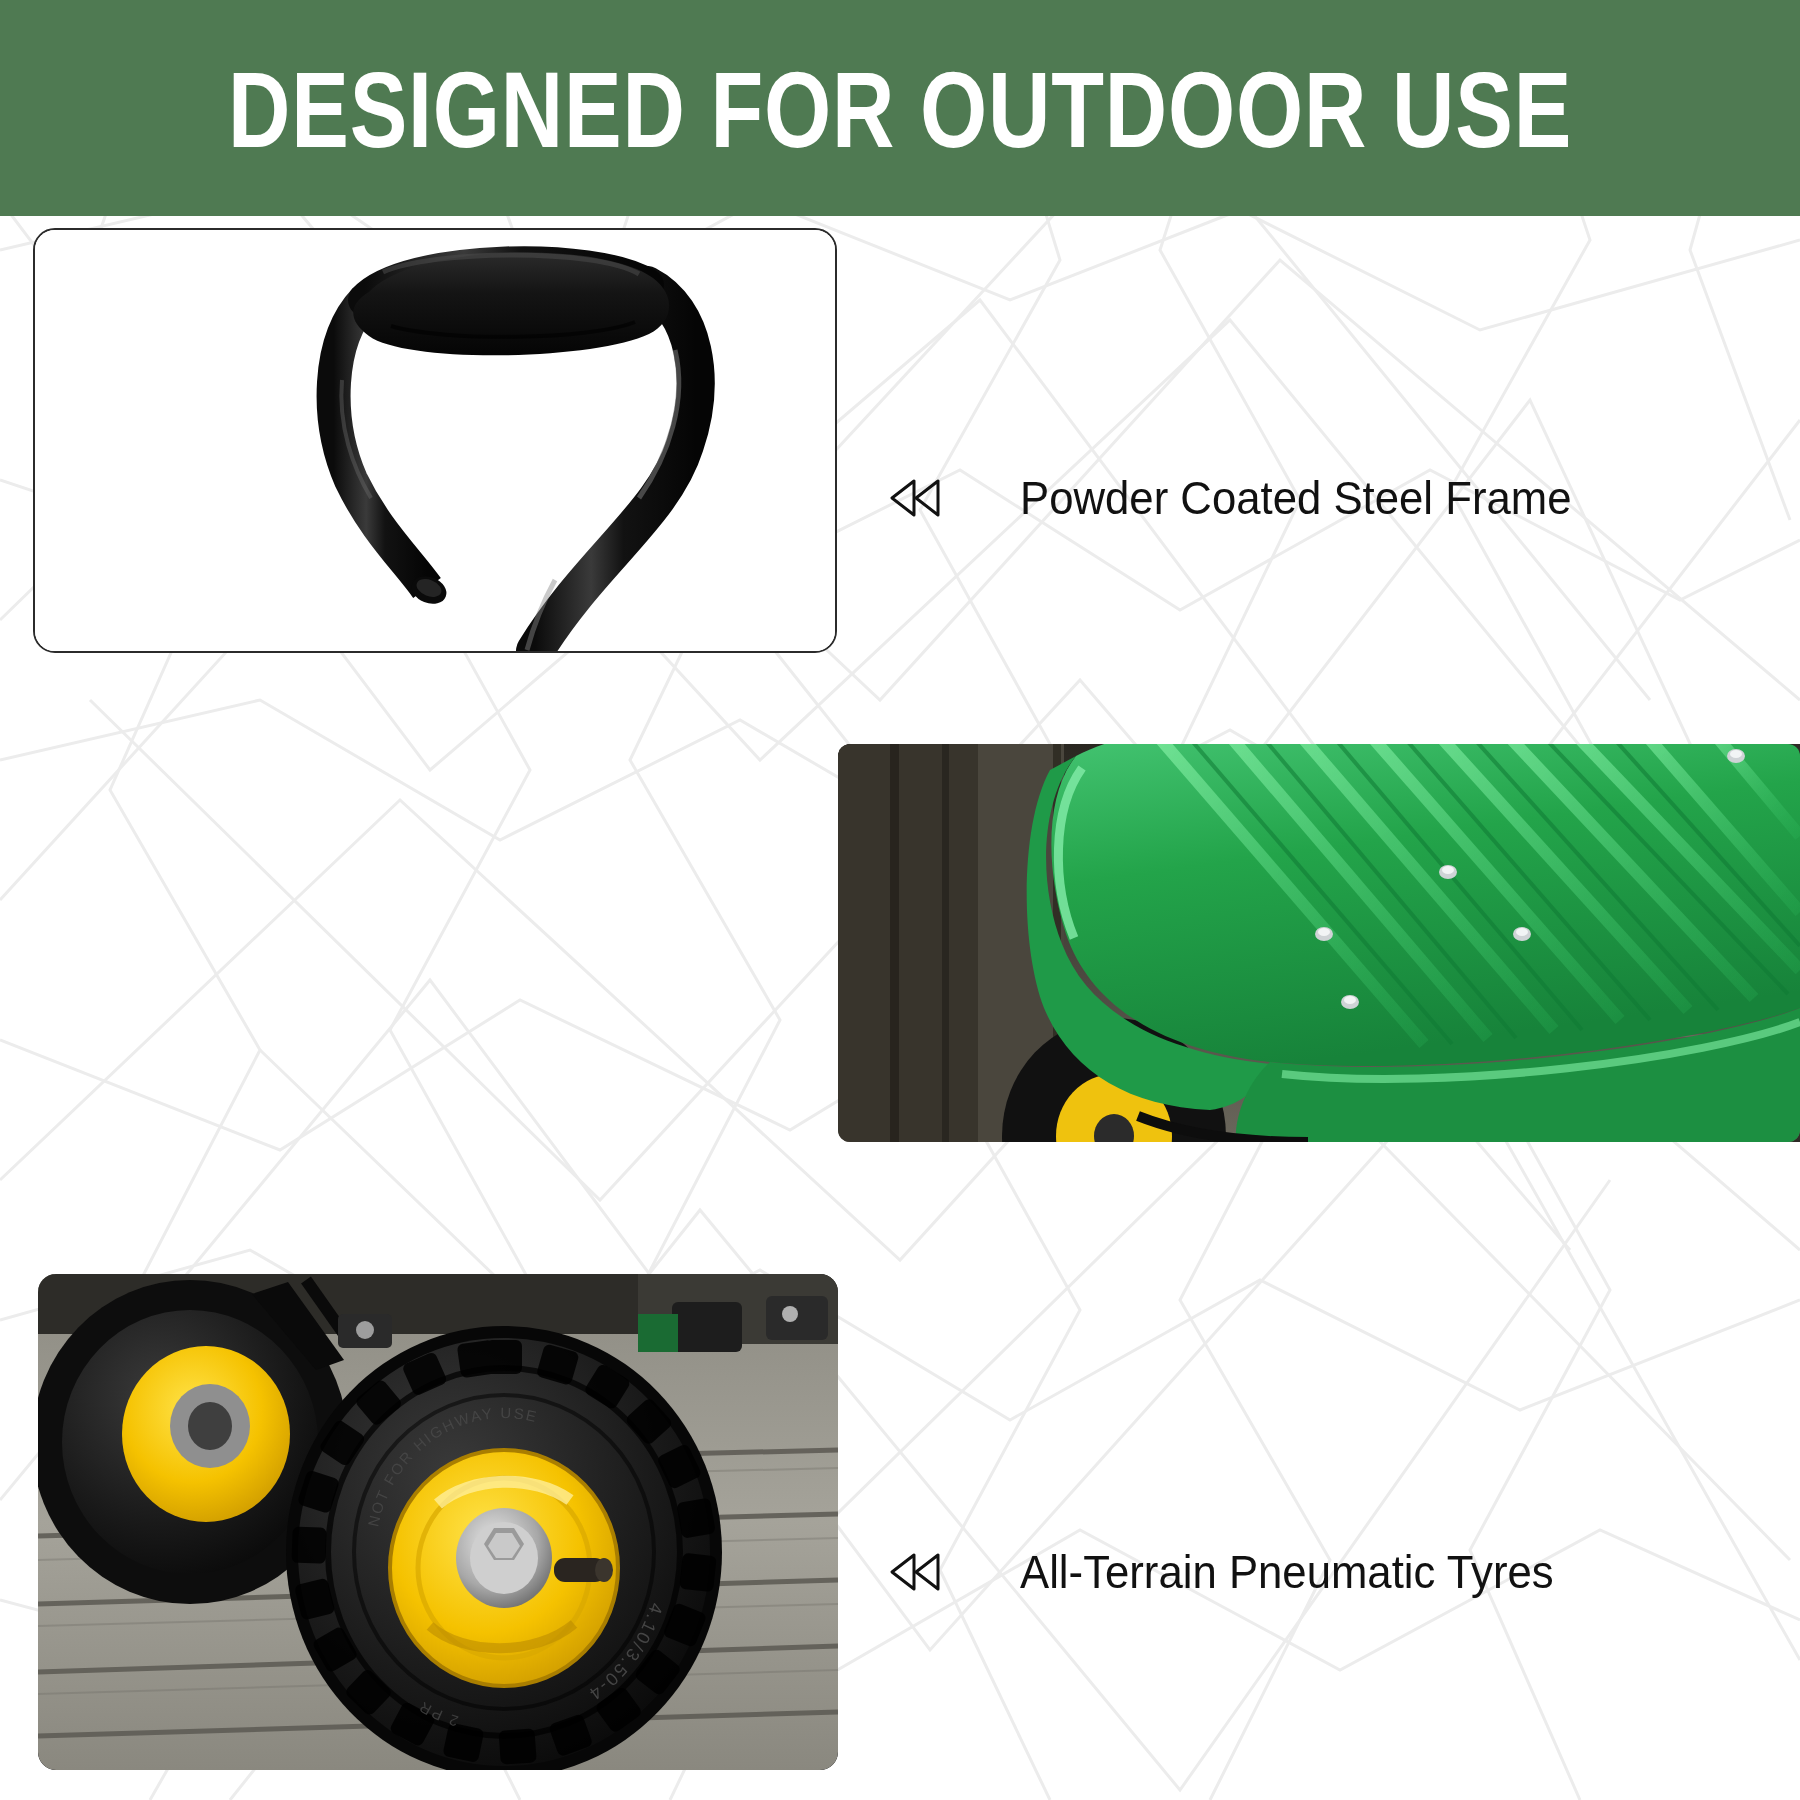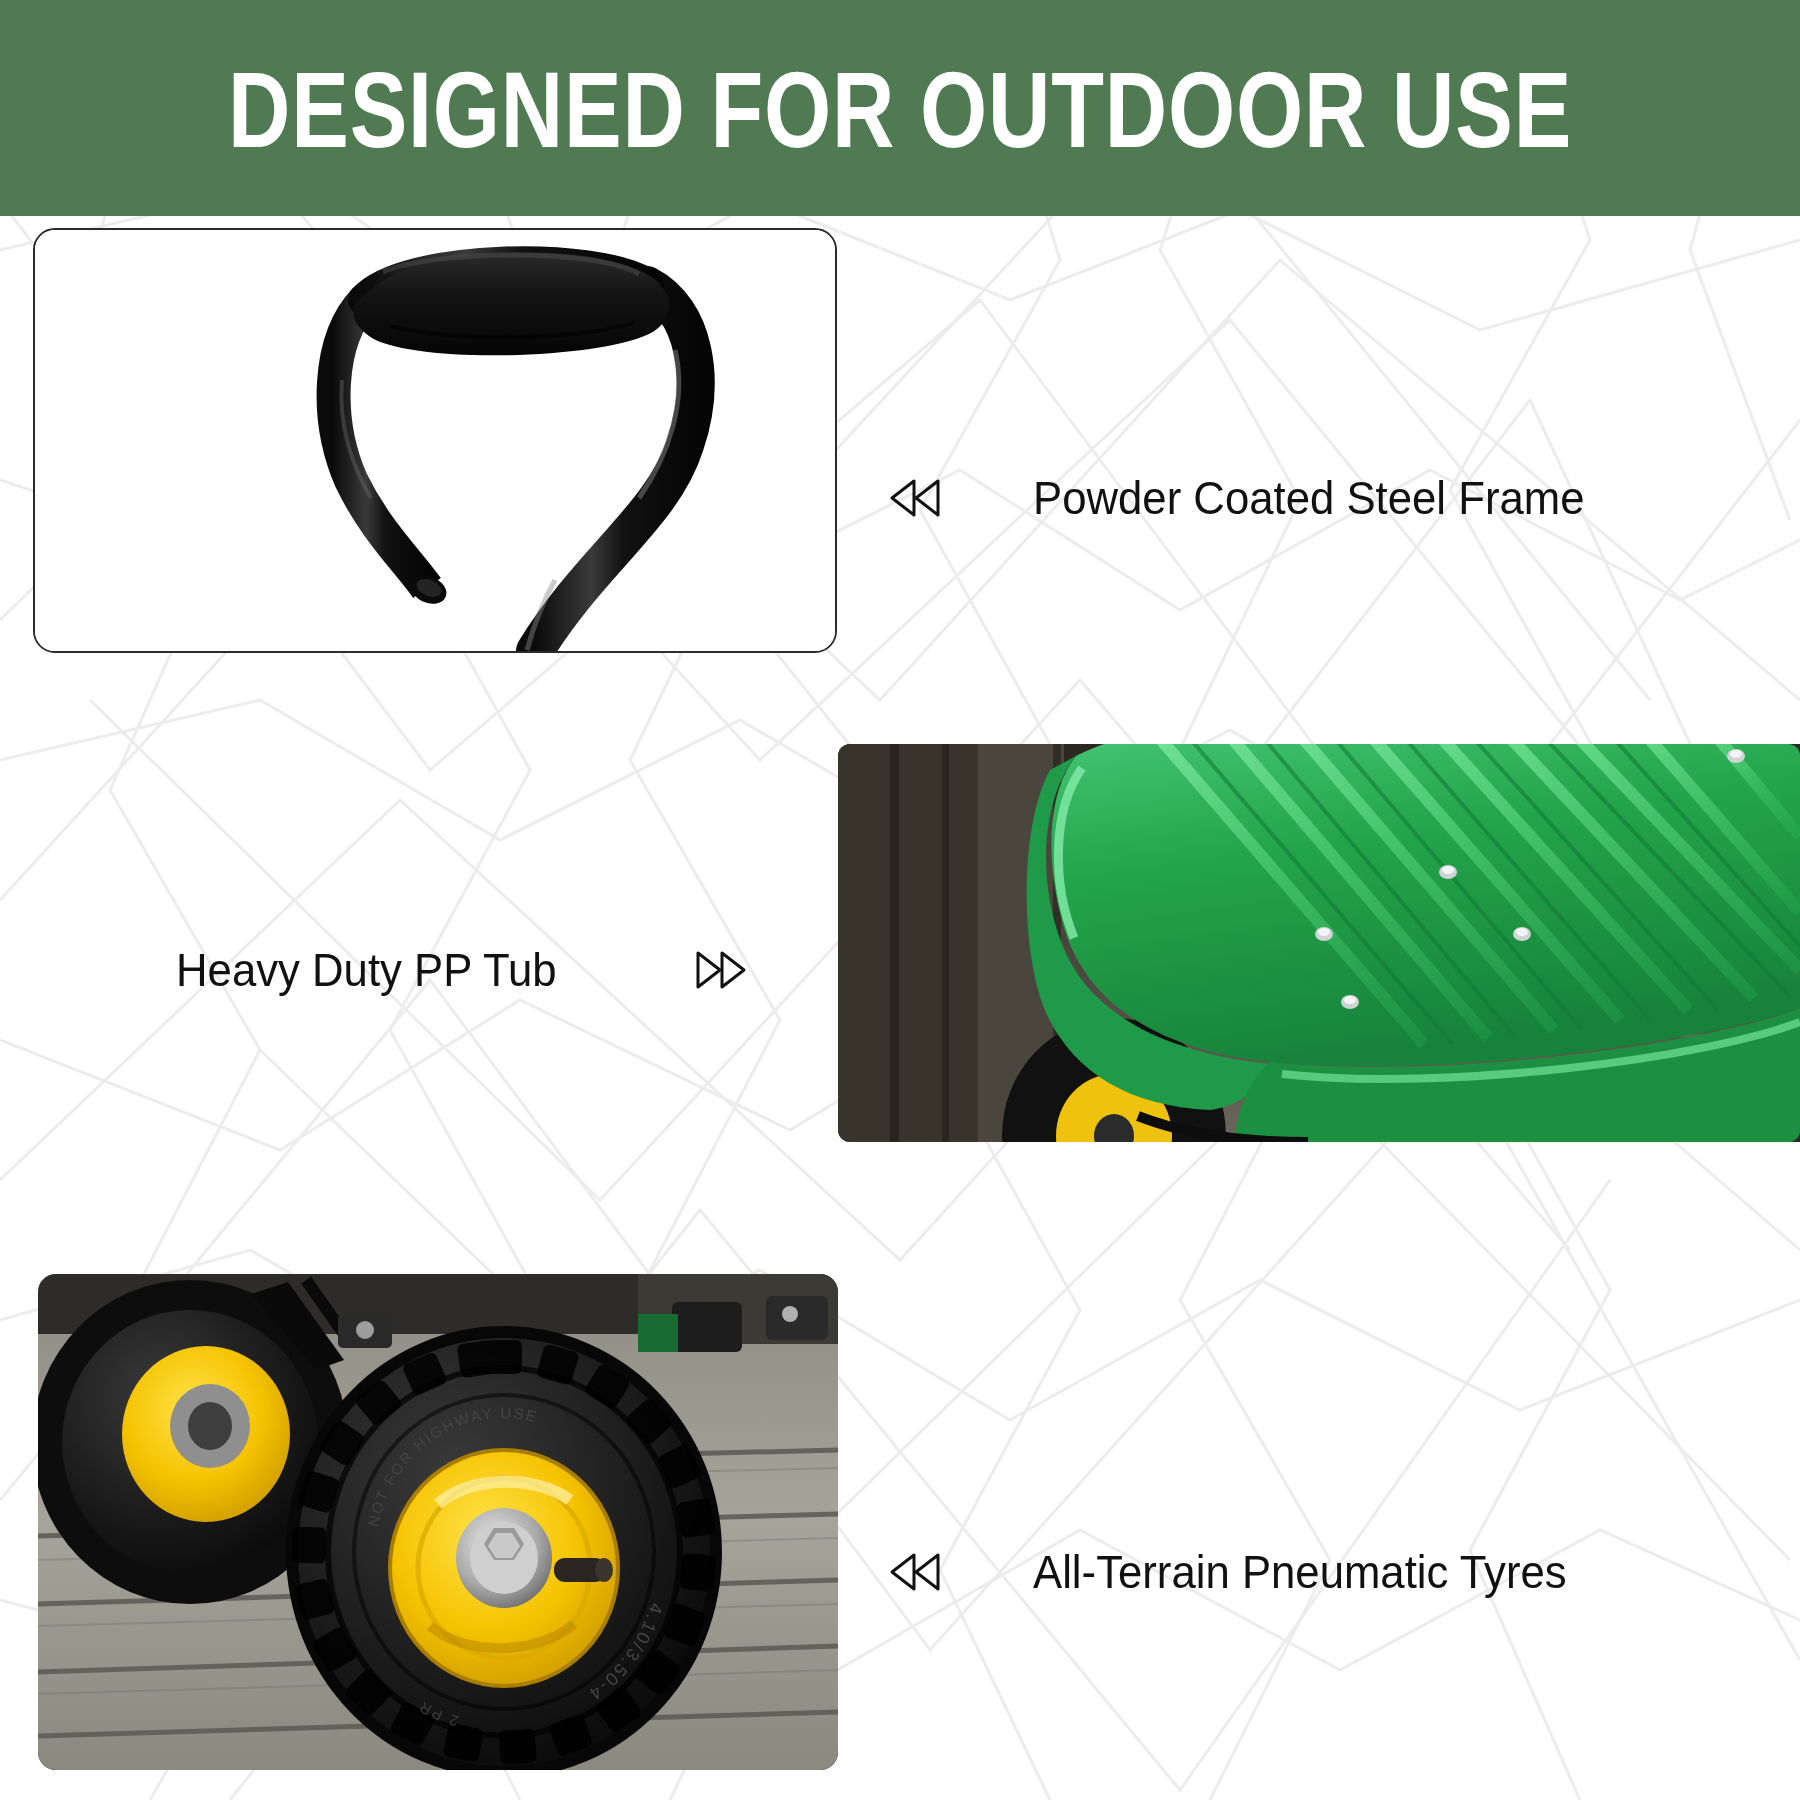--- a/index.html
+++ b/index.html
@@ -89,21 +89,20 @@
     background: #1a1a1a;
   }
 
   
   .callout {
     position: absolute;
     display: flex;
     align-items: center;
     z-index: 4;
     white-space: nowrap;
-    gap: 13px;
   }
   .callout-text {
     font-family: "Liberation Sans Narrow", "Liberation Sans", sans-serif;
     font-size: 47px;
     color: #111111;
     font-weight: 400;
     transform: scaleX(0.93);
     transform-origin: left center;
   }
   .arrow {
@@ -455,27 +454,20 @@
   </div>
 
   <div class="callout" id="callout-frame">
     <svg class="arrow arrow-left" width="54" height="42" viewBox="0 0 54 42">
       <polygon points="26,4 26,38 4,21" fill="none" stroke="#111111" stroke-width="3" stroke-linejoin="round"></polygon>
       <polygon points="50,4 50,38 28,21" fill="none" stroke="#111111" stroke-width="3" stroke-linejoin="round"></polygon>
     </svg>
     <span class="callout-text">Powder Coated Steel Frame</span>
   </div>
 
-  <div class="callout" id="callout-tub">
-    <span class="callout-text">Heavy Duty PP Tub</span>
-    <svg class="arrow arrow-right" width="54" height="42" viewBox="0 0 54 42">
-      <polygon points="4,4 4,38 26,21" fill="none" stroke="#111111" stroke-width="3" stroke-linejoin="round"></polygon>
-      <polygon points="28,4 28,38 50,21" fill="none" stroke="#111111" stroke-width="3" stroke-linejoin="round"></polygon>
-    </svg>
-  </div>
 
   <div class="callout" id="callout-tyres">
     <svg class="arrow arrow-left" width="54" height="42" viewBox="0 0 54 42">
       <polygon points="26,4 26,38 4,21" fill="none" stroke="#111111" stroke-width="3" stroke-linejoin="round"></polygon>
       <polygon points="50,4 50,38 28,21" fill="none" stroke="#111111" stroke-width="3" stroke-linejoin="round"></polygon>
     </svg>
     <span class="callout-text">All-Terrain Pneumatic Tyres</span>
   </div>
 
 </div>

